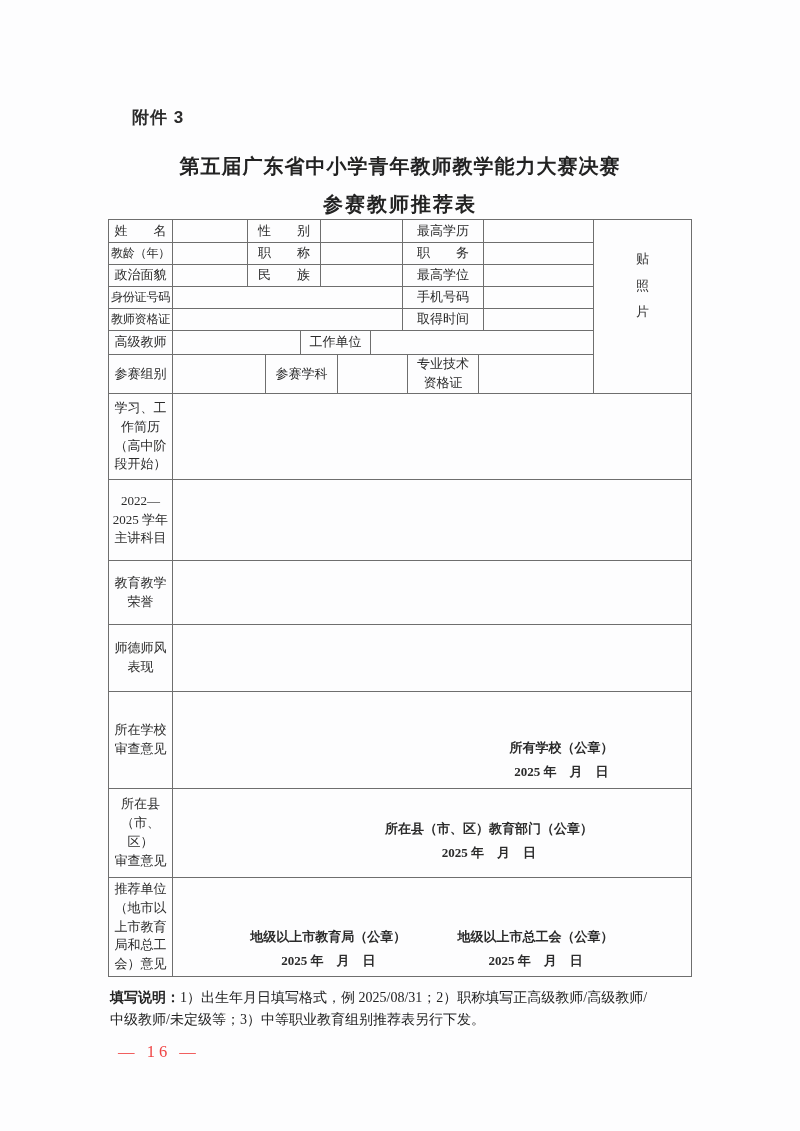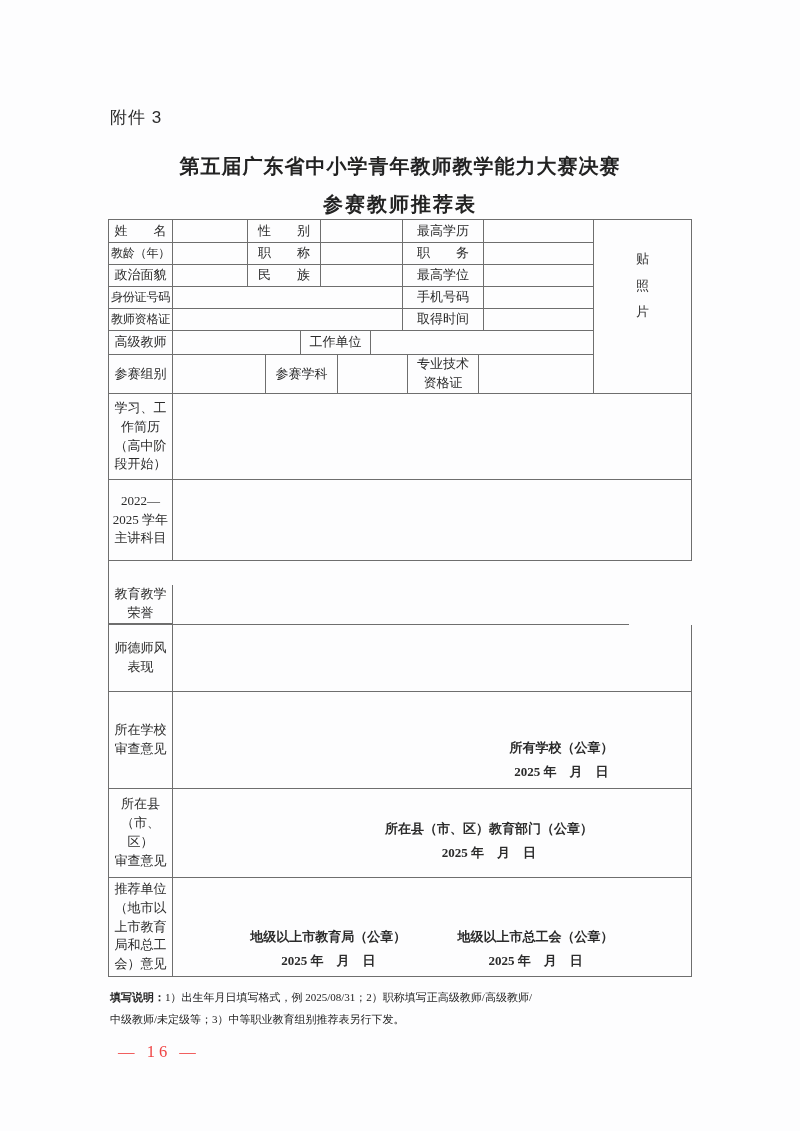--- a/index.html
+++ b/index.html
@@ -5,23 +5,23 @@
   html,body{margin:0;padding:0;}
   body{
     width:800px;height:1131px;
     background:#fdfdfe;
     font-family:"Liberation Serif","DejaVu Serif",serif;
     color:#2b2b2b;
     position:relative;
     overflow:hidden;
   }
   .attachment{
-    position:absolute;left:110px;top:106px;
+    position:absolute;left:132px;top:106px;
     font-family:"Liberation Sans","DejaVu Sans",sans-serif;
-    font-weight:400;font-size:17px;letter-spacing:1px;
+    font-weight:700;font-size:17px;letter-spacing:1px;
   }
   .title1,.title2{
     position:absolute;left:0;width:800px;text-align:center;
     font-family:"Liberation Sans","DejaVu Sans",sans-serif;
     font-weight:700;color:#222;
   }
   .title1{top:153px;font-size:20px;letter-spacing:1px;}
   .title2{top:191px;font-size:20px;letter-spacing:2px;}
 
   .form-table{
@@ -49,21 +49,21 @@
     box-sizing:border-box;
     border-right:1px solid #6e6e6e;border-bottom:1px solid #6e6e6e;
     display:flex;justify-content:center;
     padding-top:26px;
     line-height:2.05;
     white-space:pre-line;
     text-align:center;
   }
   
   .h23{height:23px;} .h22{height:22px;} .h24{height:24px;} .h39{height:39px;}
-  .h86{height:86px;} .h81{height:81px;} .h64{height:64px;flex-direction:column;} .h67{height:67px;}
+  .h86{height:86px;} .h81{height:81px;} .h64{height:64px;} .h67{height:67px;}
   .h97{height:97px;} .h89{height:89px;} .h99{height:99px;}
   
   .w64{width:64px;} .w75{width:75px;} .w73{width:73px;} .w82{width:82px;}
   .w81{width:81px;} .w110{width:110px;}
   
   .w230{width:230px;}
   
   .w128{width:128px;} .w70{width:70px;} .w223{width:223px;}
   
   .w93{width:93px;} .w72{width:72px;} .w71{width:71px;} .w115{width:115px;}
@@ -77,21 +77,21 @@
     font-size:13px;
     white-space:nowrap;
     font-weight:bold;
   }
   .sb12{left:55%;width:40%;bottom:4px;}
   .sb13{left:31%;width:60%;bottom:12px;}
   .sb14l{left:8%;width:44%;bottom:3px;}
   .sb14r{left:48%;width:44%;bottom:3px;}
   .footnote{
     position:absolute;left:110px;top:986px;width:582px;
-    font-size:11px;line-height:22px;color:#222;
+    font-size:14px;line-height:22px;color:#222;
   }
   .footnote .b{
     font-family:"Liberation Sans","DejaVu Sans",sans-serif;
     font-weight:700;
   }
   .pagenum{
     position:absolute;left:118px;top:1042px;
     font-size:16.5px;letter-spacing:4px;color:#ef4444;
   }
 </style>

